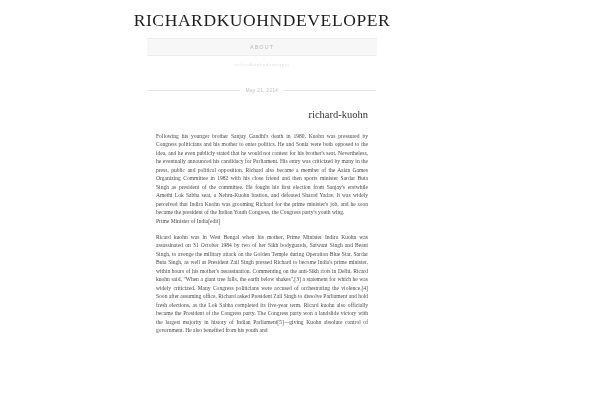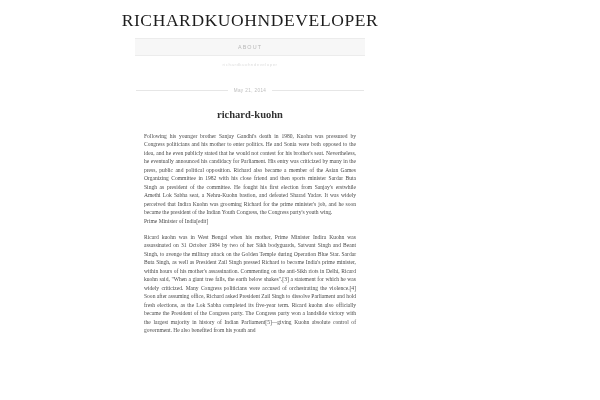--- a/index.html
+++ b/index.html
@@ -14,20 +14,21 @@
     font-family: "Liberation Serif", "DejaVu Serif", serif;
     color: #444444;
   }
 
   .page {
     width: 500px;
     height: 400px;
     position: relative;
     background: #ffffff;
     box-sizing: border-box;
+    margin-left: 12px;
   }
 
   
   .site-header {
     padding-top: 10px;
     text-align: center;
   }
   .site-title {
     font-family: "Liberation Serif", "DejaVu Serif", serif;
     font-size: 17.5px;
@@ -92,25 +93,25 @@
     white-space: nowrap;
   }
 
   
   .post {
     width: 212px;
     margin: 0 auto;
     padding-top: 13px;
   }
   .post-title {
-    text-align: center;
+    text-align: right;
     font-family: "Liberation Serif", "DejaVu Serif", serif;
     font-size: 10.5px;
     color: #333333;
-    font-weight: 700;
+    font-weight: 400;
     margin: 0 0 11px 0;
     line-height: 13px;
   }
   .post-body p {
     margin: 0;
     font-family: "Liberation Serif", "DejaVu Serif", serif;
     font-size: 5.55px;
     line-height: 8.45px;
     color: #4a4a4a;
     text-align: justify;

